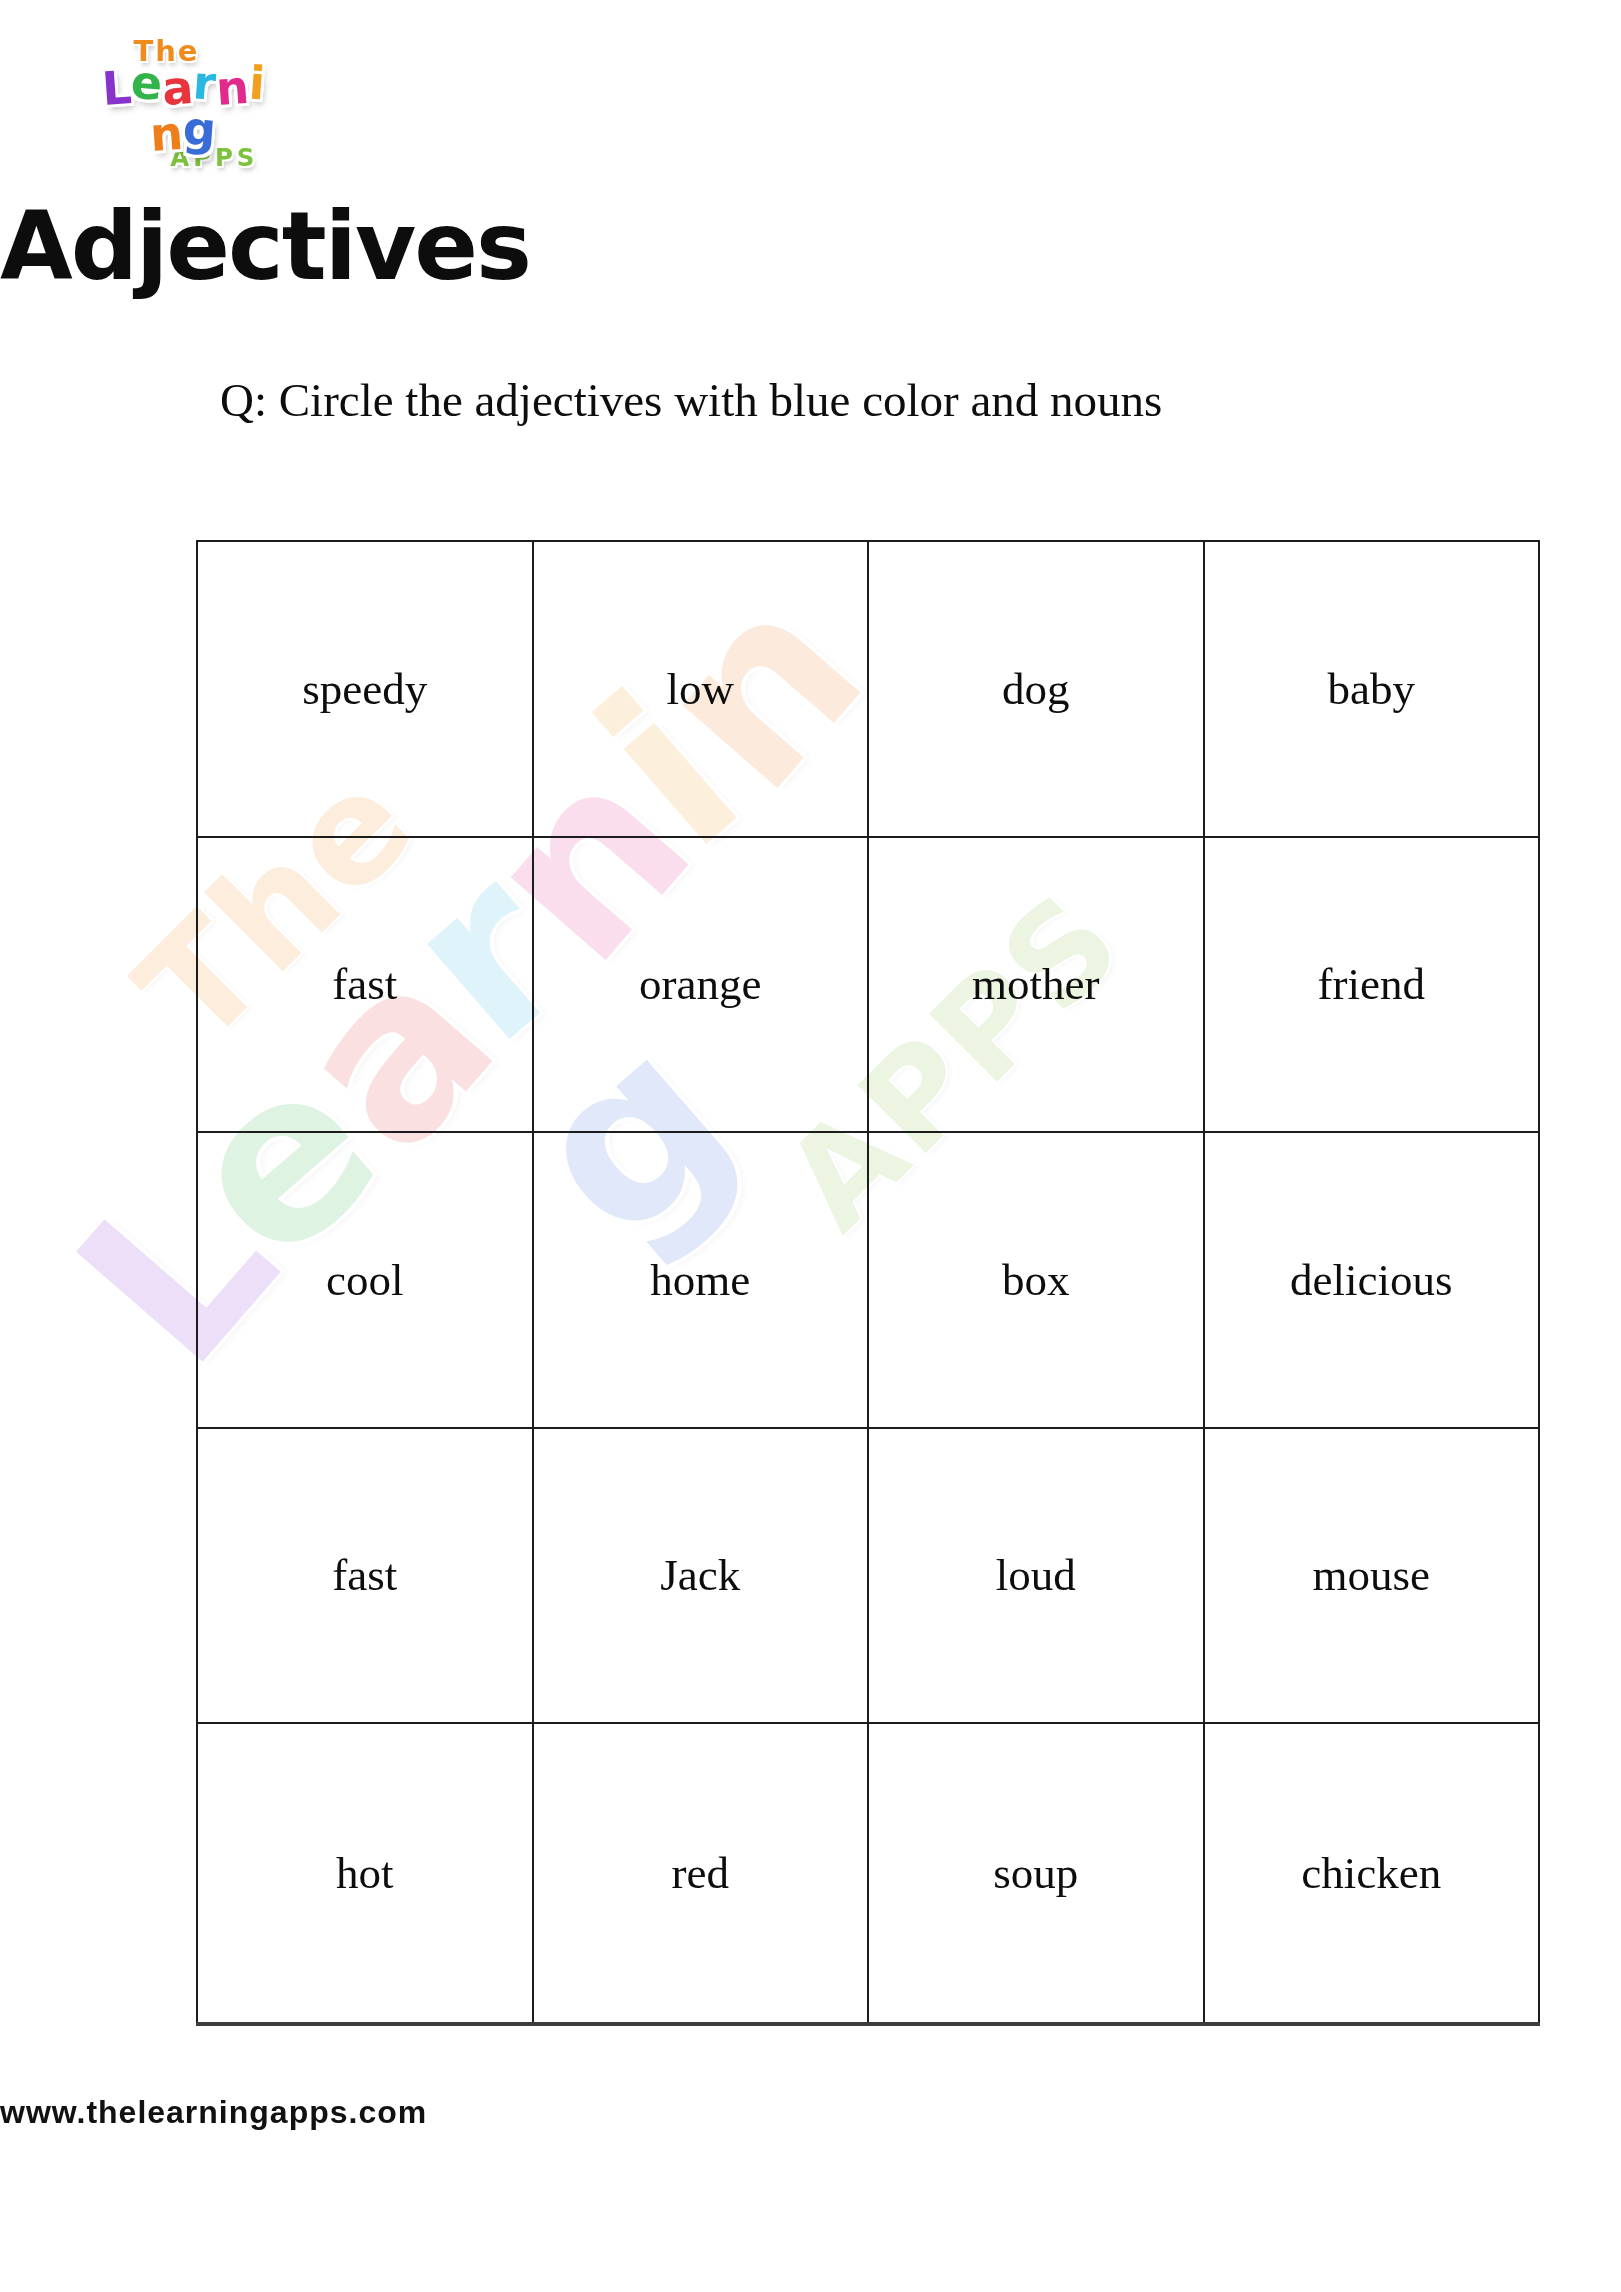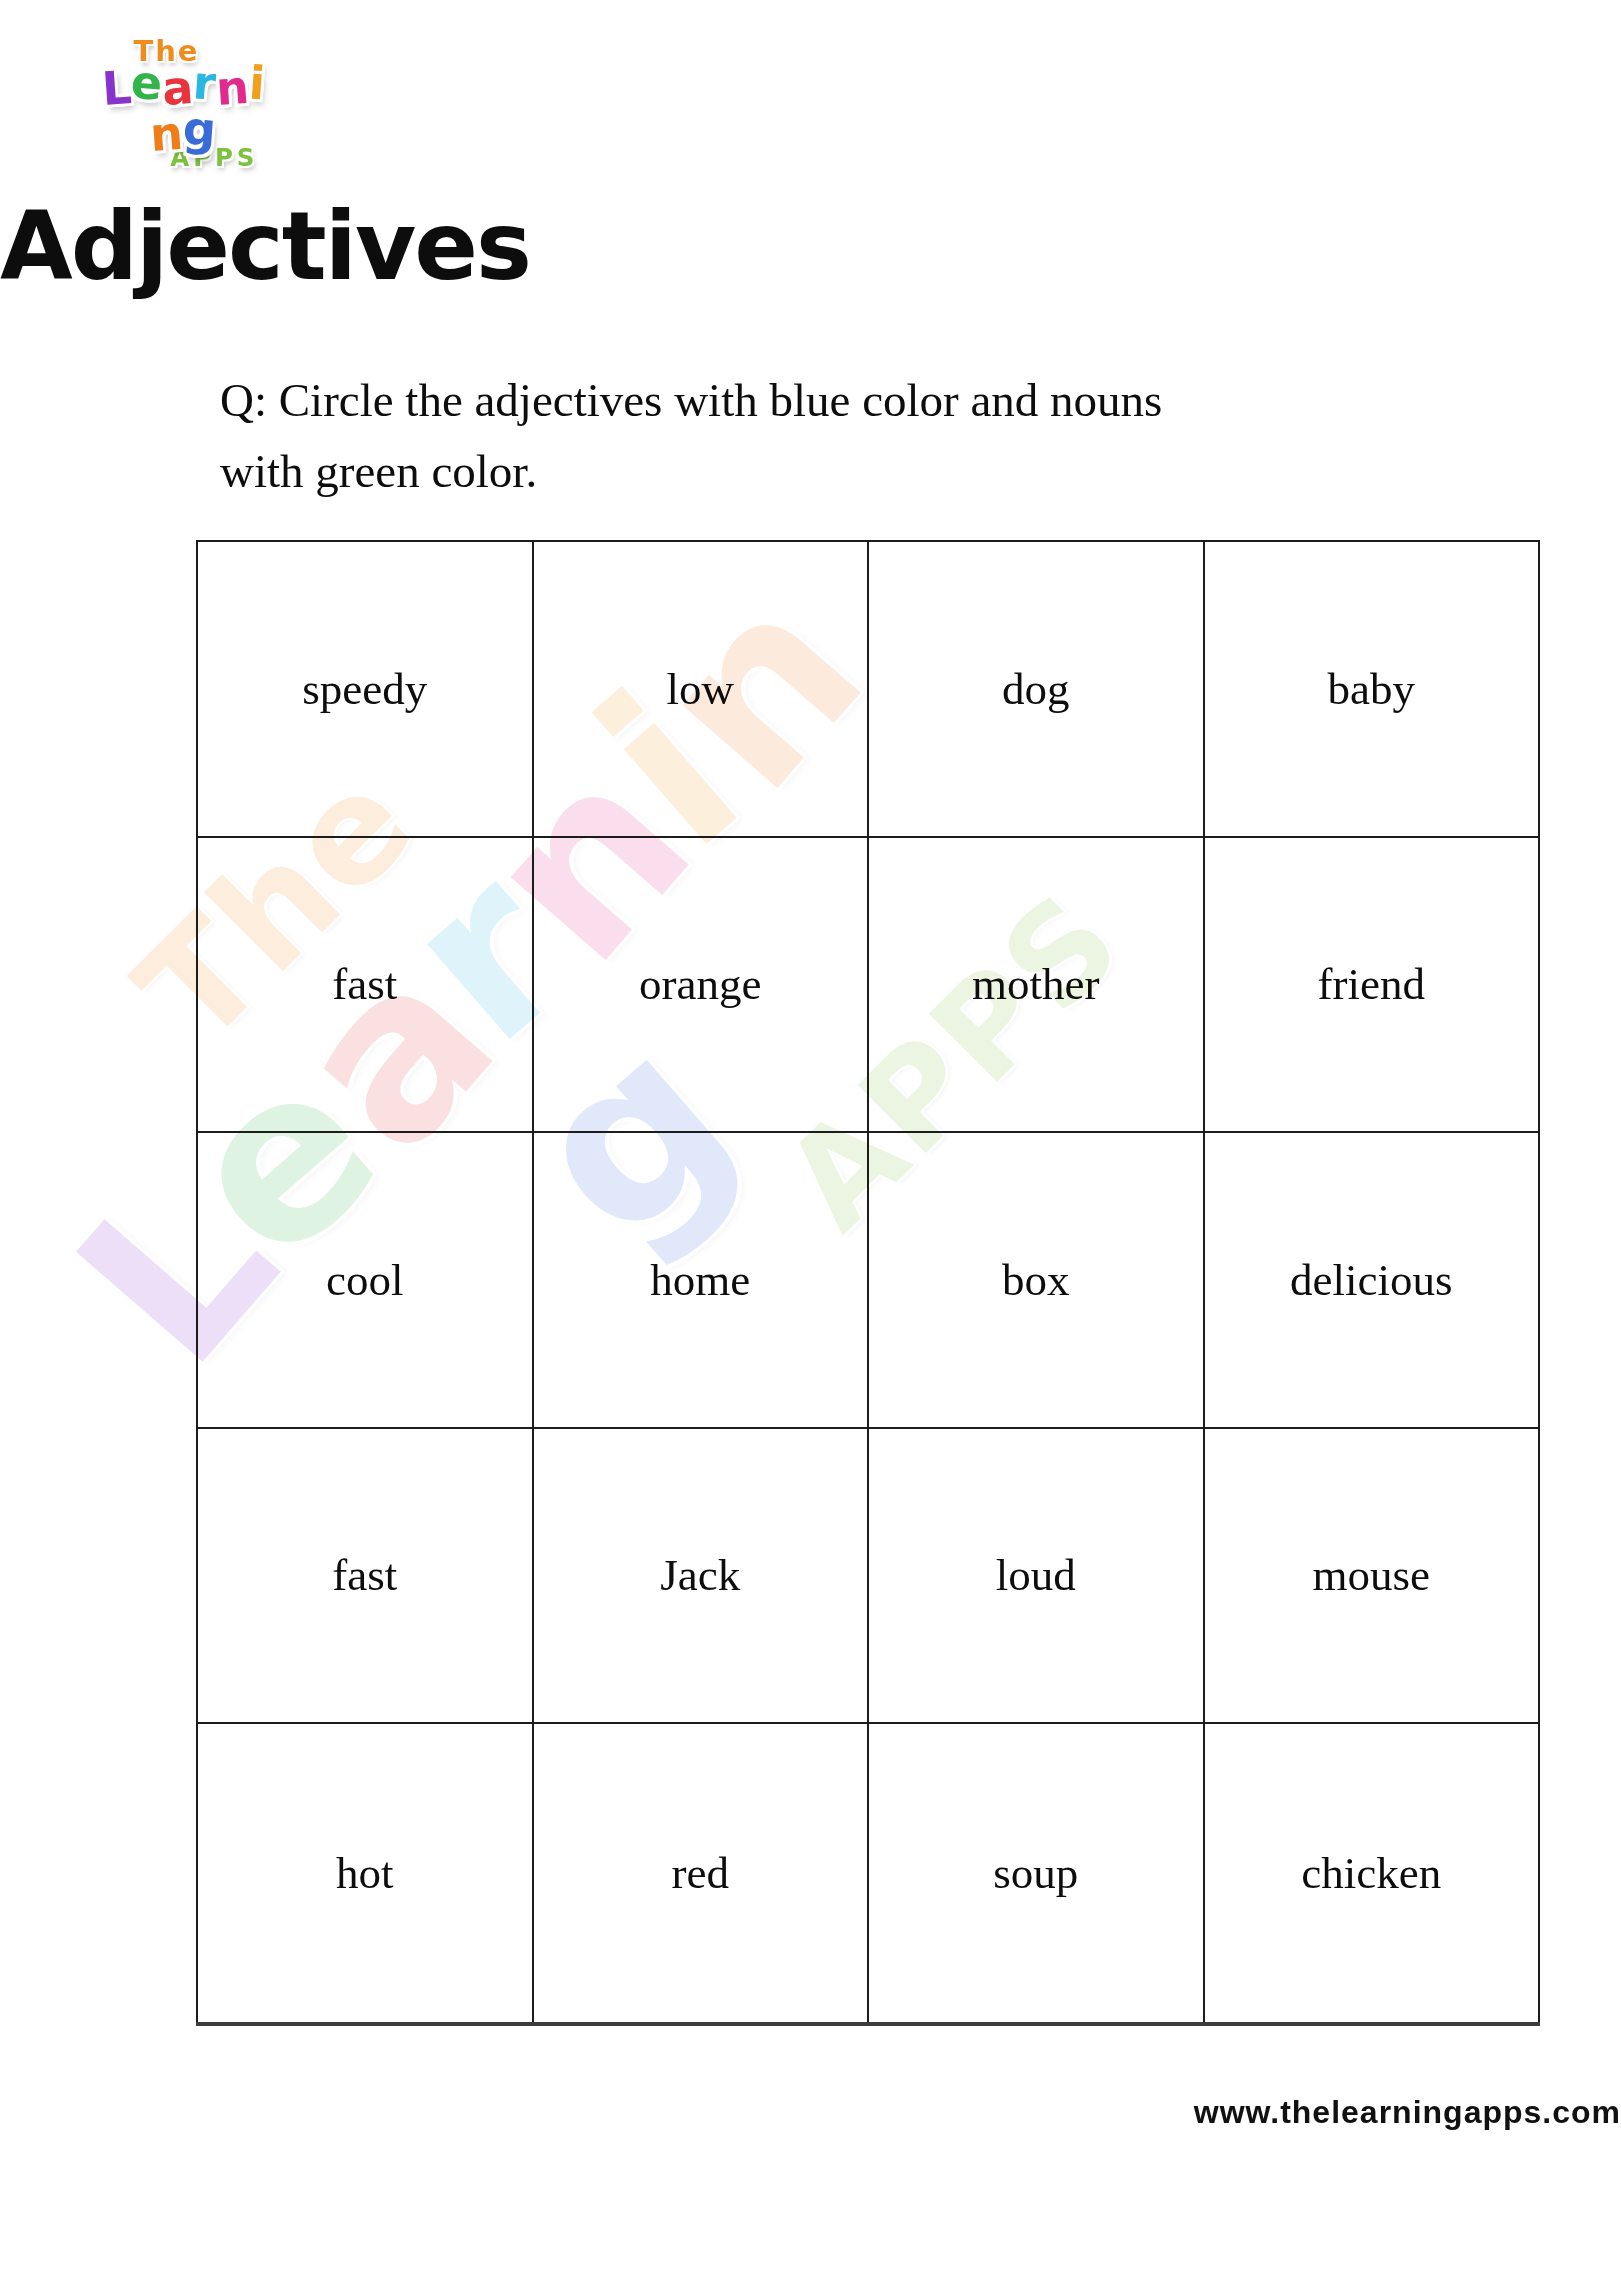--- a/index.html
+++ b/index.html
@@ -111,21 +111,21 @@
     vertical-align:middle;
     font-family:"Liberation Serif", serif;
     font-size:45px;
     color:#0d0d0d;
     background:transparent;
   }
   table.word-table{border-bottom:4.9px solid #3c3c3c;}
 
   .footer{
     position:absolute;left:0;top:2094px;width:1621px;
-    text-align:right;
+    text-align:left;
     font-family:"Liberation Sans", sans-serif;
     font-weight:bold;
     font-size:32px;
     letter-spacing:1px;
     color:#111;
   }
 </style>
 </head>
 <body>
 
@@ -142,21 +142,20 @@
     <div class="logo-build logo-corner">
         <span class="the" style="color: rgb(240, 140, 30);">The</span>
         <span class="word"><span style="color: rgb(136, 51, 204);">L</span><span style="color: rgb(51, 180, 74);">e</span><span style="color: rgb(232, 52, 60);">a</span><span style="color: rgb(42, 183, 224);">r</span><span style="color: rgb(224, 42, 140);">n</span><span style="color: rgb(240, 160, 30);">i</span><span style="color: rgb(239, 125, 26);">n</span><span style="color: rgb(58, 108, 216);">g</span></span>
         <span class="apps" style="color: rgb(125, 194, 62);">APPS</span>
       </div>
 
     <div class="title">Adjectives</div>
 
     <div class="question">
       <span class="q-line">Q: Circle the adjectives with blue color and nouns</span>
-      <span class="q-line">with green color.</span>
     </div>
 
     <table class="word-table">
       <tbody>
           <tr>
             <td>speedy</td>
             <td>low</td>
             <td>dog</td>
             <td>baby</td>
           </tr>

